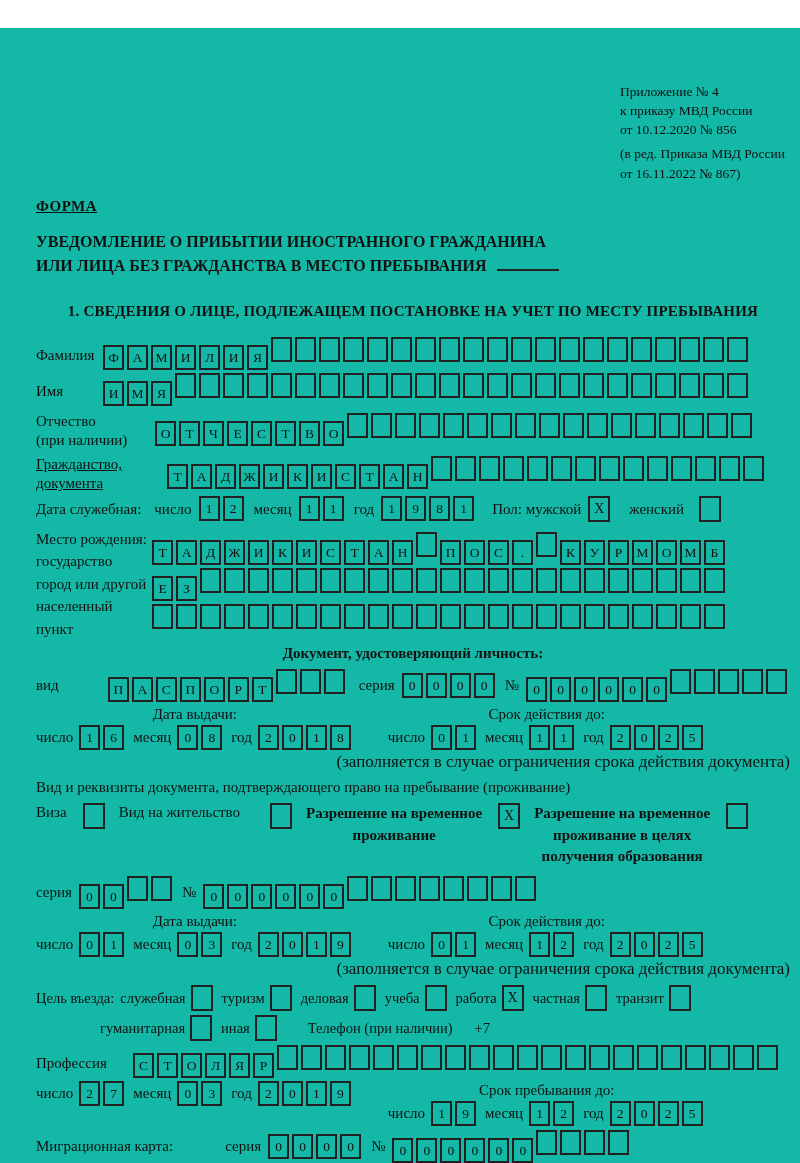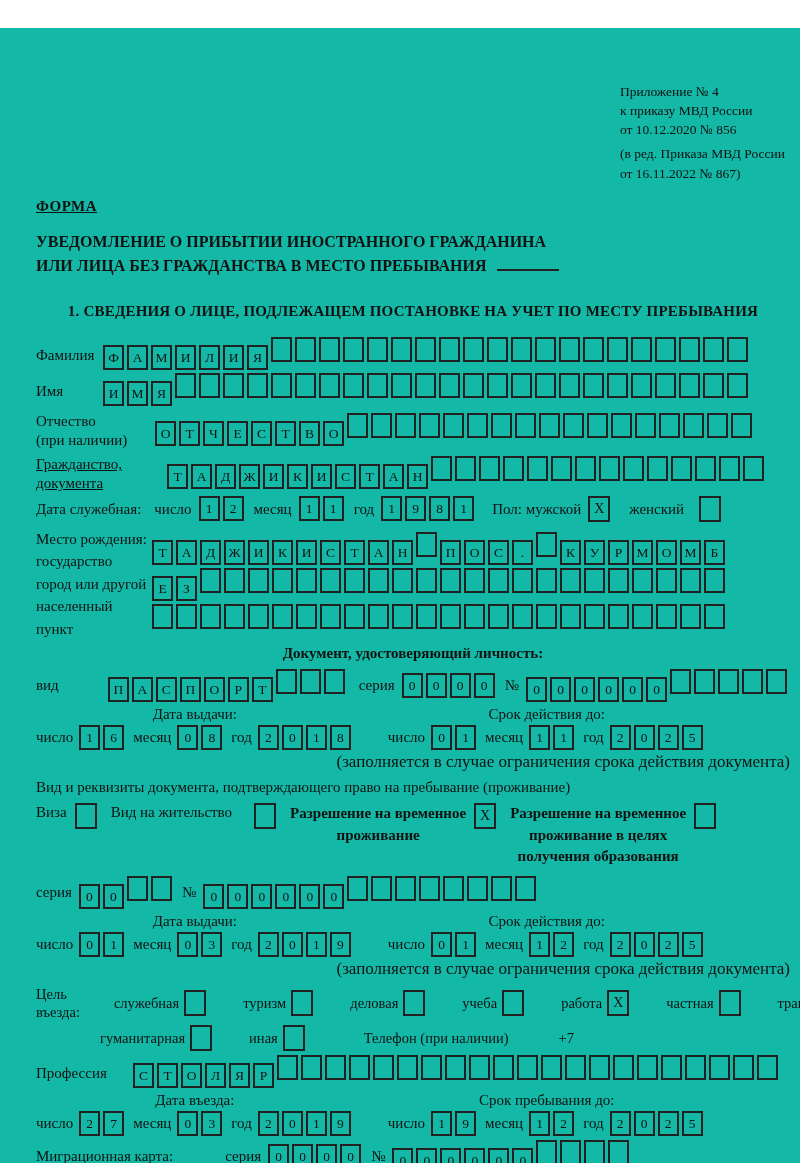--- a/index.html
+++ b/index.html
@@ -24,24 +24,24 @@
   .inline{display:flex;align-items:center;gap:7px;margin-bottom:3px;}
   .dochead{text-align:center;font-weight:bold;margin:4px 0 6px;}
   .dates{display:flex;margin-bottom:1px;}
   .dgroup{text-align:center;}
   .dg2{margin-left:34px;}
   .dhead{margin-bottom:1px;}
   .dline{display:flex;align-items:center;gap:6px;}
   .capright{text-align:right;font-size:17px;margin-bottom:6px;}
   .introline{margin:2px 0;}
   .resrow{display:flex;align-items:flex-start;gap:14px;margin:6px 0 8px;}
-  .cg{display:flex;align-items:flex-start;gap:8px;}
+  .cg{display:flex;align-items:flex-start;gap:16px;}
   .ctext{text-align:center;line-height:1.45;font-weight:bold;}
   .opt{display:flex;align-items:center;gap:5px;margin-right:9px;}
-  .purpose{display:flex;align-items:center;font-size:14.5px;margin-bottom:4px;flex-wrap:nowrap;gap:28px;}
+  .purpose{display:flex;align-items:center;font-size:14.5px;margin-bottom:4px;flex-wrap:nowrap;}
   .p2{margin-left:64px;}
   .mlph{margin-left:22px;}
   .replbl{width:103px;font-size:14.6px;line-height:1.55;padding-top:2px;flex:0 0 auto;}
   .repcells .cells{display:block;margin-bottom:6px;}
   .mlser{margin-left:45px;}
 </style>
 </head>
 <body>
 
 <div class="page">
@@ -260,21 +260,20 @@
     <span class="mlph">+7</span>
   </div>
 
   <div class="frow">
     <div class="lbl lwprof">Профессия</div>
     <div class="cells"><span class="cell">С</span><span class="cell">Т</span><span class="cell">О</span><span class="cell">Л</span><span class="cell">Я</span><span class="cell">Р</span><span class="cell"></span><span class="cell"></span><span class="cell"></span><span class="cell"></span><span class="cell"></span><span class="cell"></span><span class="cell"></span><span class="cell"></span><span class="cell"></span><span class="cell"></span><span class="cell"></span><span class="cell"></span><span class="cell"></span><span class="cell"></span><span class="cell"></span><span class="cell"></span><span class="cell"></span><span class="cell"></span><span class="cell"></span><span class="cell"></span><span class="cell"></span></div>
   </div>
 
   <div class="dates">
     <div class="dgroup">
-      <div class="dhead">Дата въезда:</div>
       <div class="dline">
         <span>число</span>
         <span class="cells"><span class="cell">2</span><span class="cell">7</span></span>
         <span>месяц</span>
         <span class="cells"><span class="cell">0</span><span class="cell">3</span></span>
         <span>год</span>
         <span class="cells"><span class="cell">2</span><span class="cell">0</span><span class="cell">1</span><span class="cell">9</span></span>
       </div>
     </div>
     <div class="dgroup dg2">

